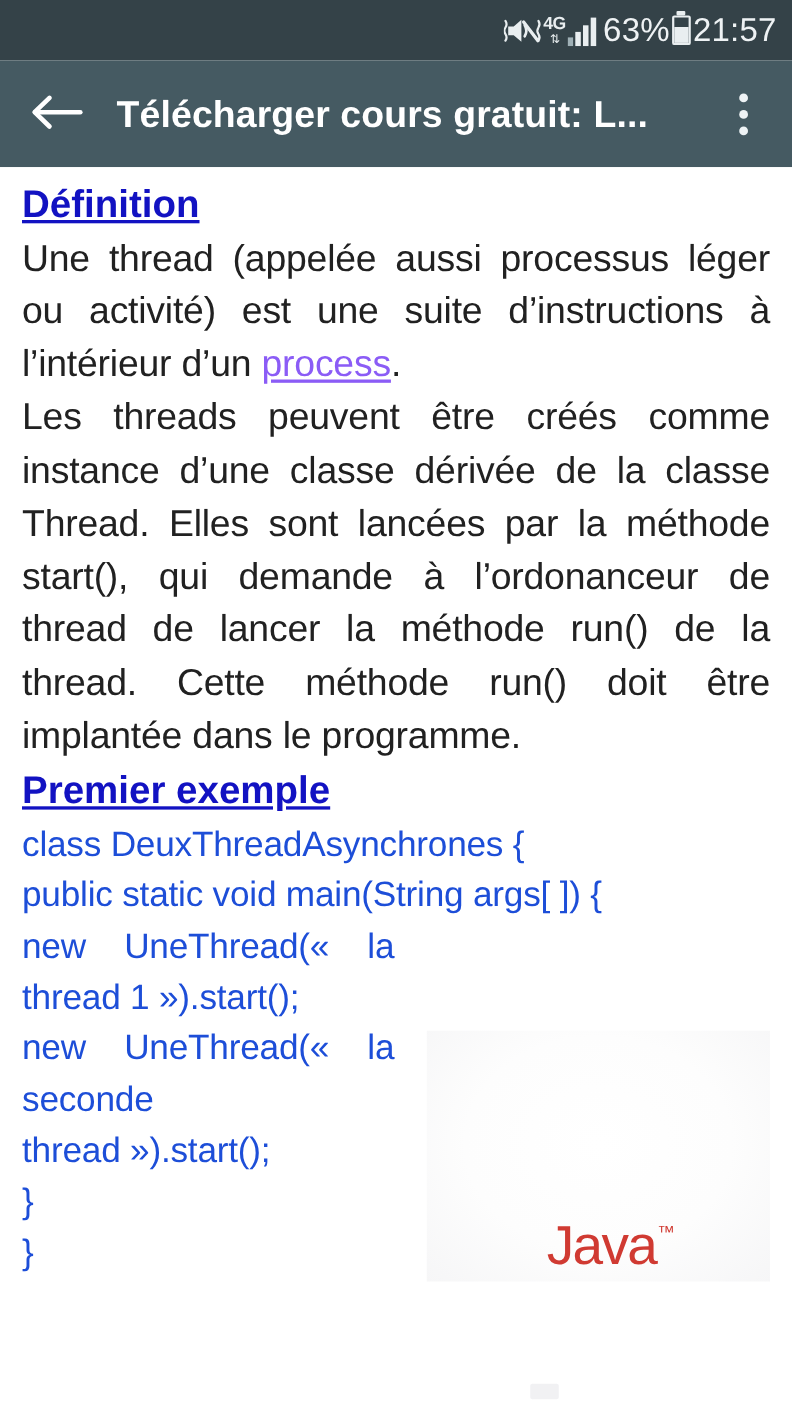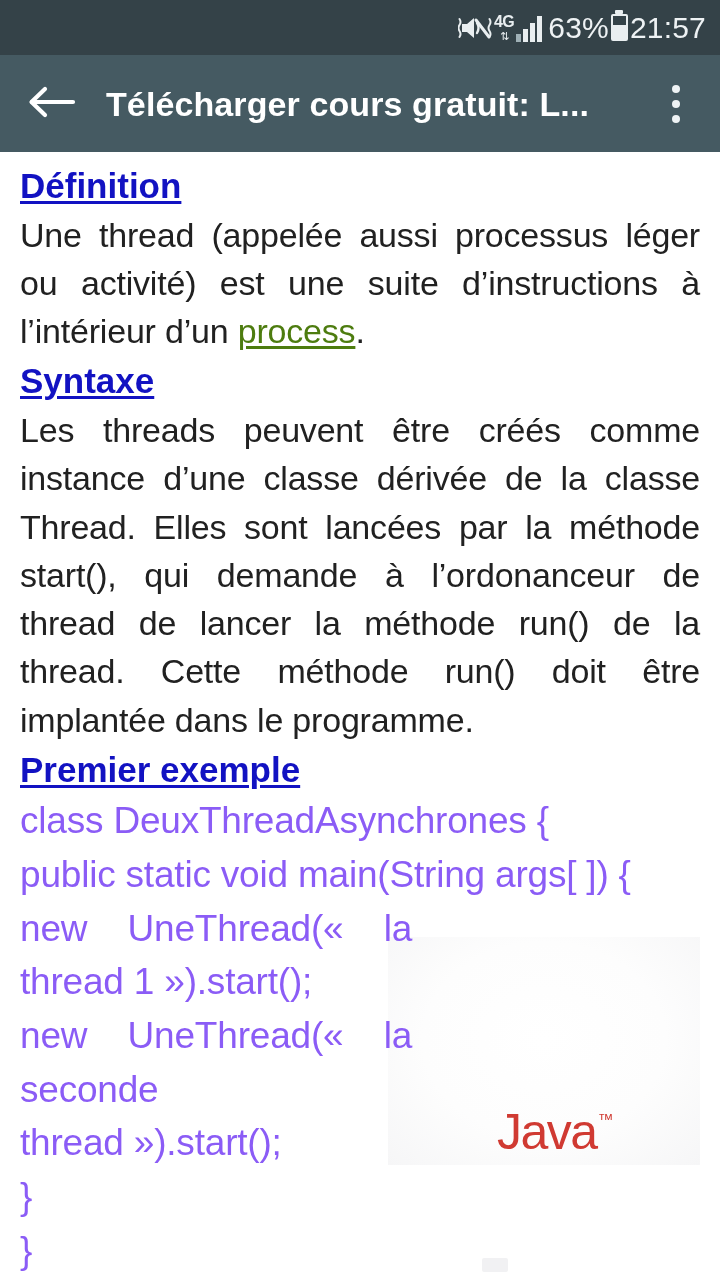--- a/index.html
+++ b/index.html
@@ -103,35 +103,35 @@
     margin:0 0 0 0;
     font-size:34px;
     line-height:1.42;
     color:#212121;
     text-align:justify;
     font-family:"Liberation Sans",sans-serif;
     letter-spacing:-.2px;
   }
 
   a.inline-link{
-    color:#4d7c0f;
+    color:#8b5cf6;
     text-decoration:underline;
     text-underline-offset:3px;
     cursor:pointer;
   }
 
   .code-block{
     position:relative;
     margin:0;
     z-index:2;
   }
   .code-line{
-    font-size:37px;
+    font-size:32px;
     line-height:1.45;
-    color:#8b5cf6;
+    color:#1d4ed8;
     white-space:pre;
     font-family:"Liberation Sans",sans-serif;
     letter-spacing:-.2px;
   }
 
   .java-image{
     position:absolute;
     left:388px;
     top:937px;
     width:312px;
@@ -228,23 +228,20 @@
 
 <div class="content">
 
   <div class="heading-wrap">
     <span class="heading">Définition</span>
   </div>
 
   <p class="para"><span>Une thread (appelée aussi processus léger ou activité) est une suite d’instructions à l’intérieur d’un </span><a class="inline-link">process</a><span>.</span></p>
 
 
-  <div class="heading-wrap h2">
-    <span class="heading">Syntaxe</span>
-  </div>
 
   <p class="para">Les threads peuvent être créés comme instance d’une classe dérivée de la classe Thread. Elles sont lancées par la méthode start(), qui demande à l’ordonanceur de thread de lancer la méthode run() de la thread. Cette méthode run() doit être implantée dans le programme.</p>
 
   <div class="heading-wrap h2">
     <span class="heading">Premier exemple</span>
   </div>
 
   <div class="code-block">
     <div class="code-line">class DeuxThreadAsynchrones {</div>
     <div class="code-line">public static void main(String args[ ]) {</div>

